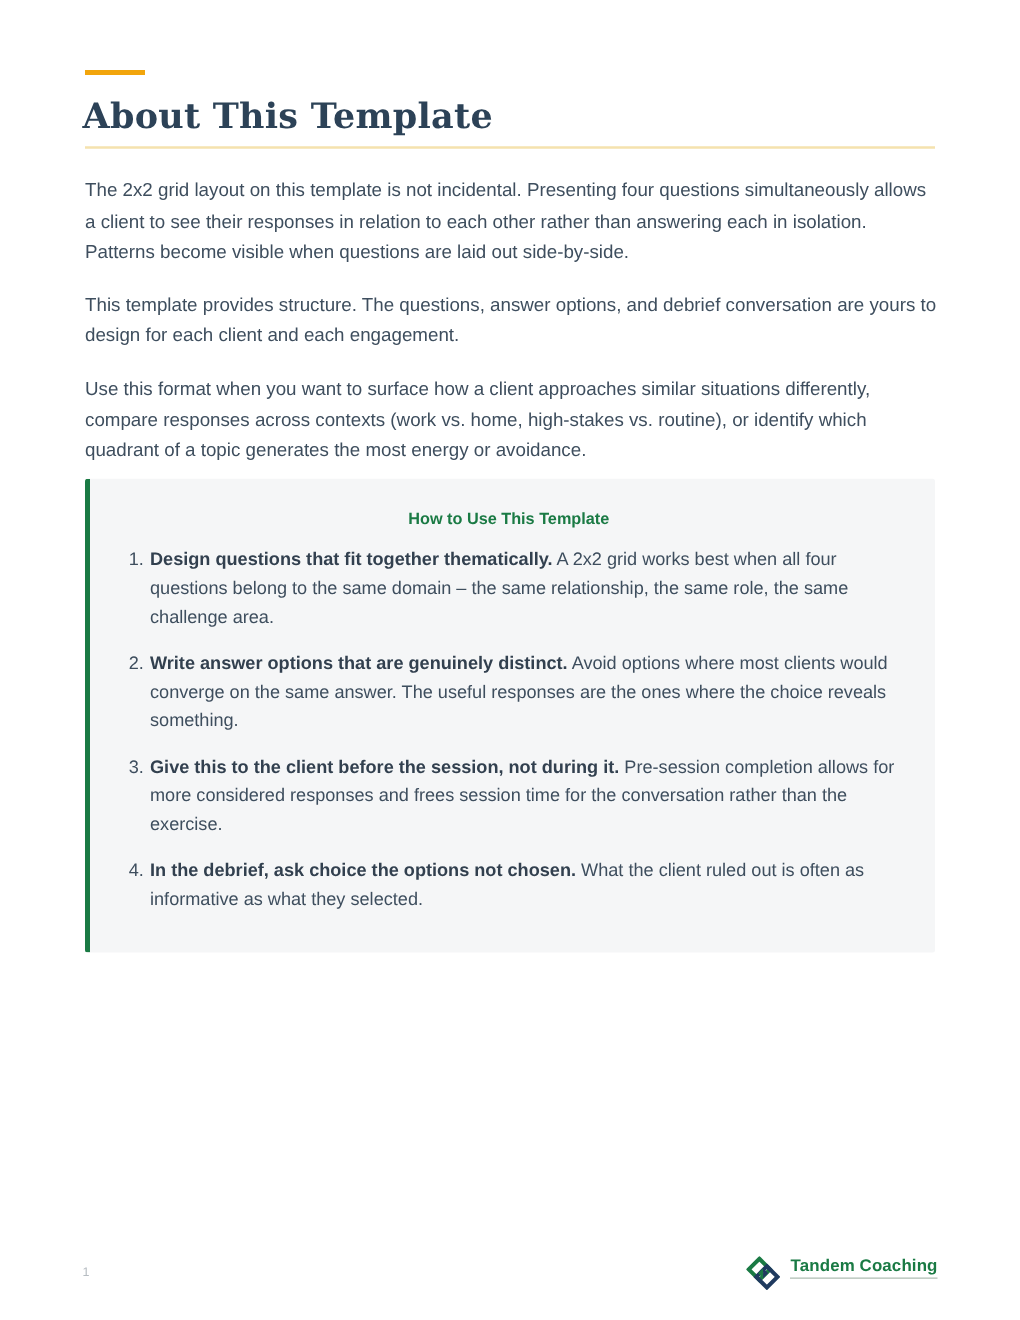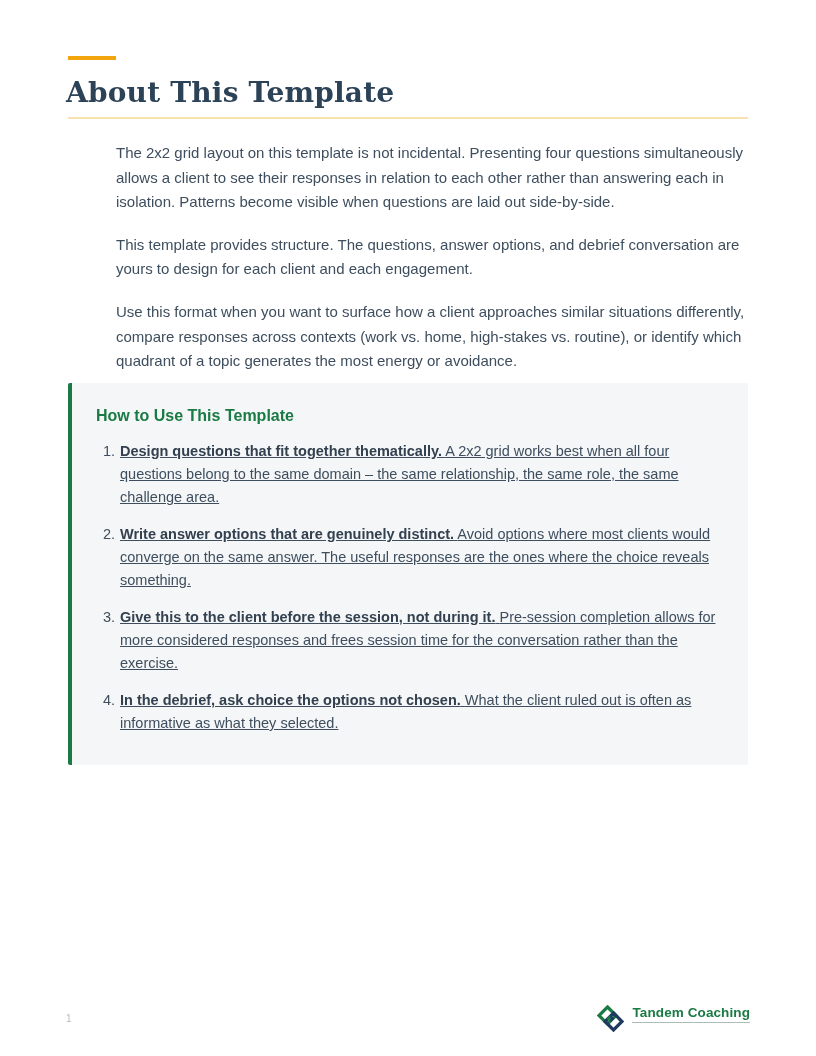--- a/index.html
+++ b/index.html
@@ -19,36 +19,36 @@
     font-size:28px; color:#2C4257; letter-spacing:0.2px;
   }
   .title-rule {
     position:absolute; left:68px; top:117px; width:680px; height:2px;
     background:#F5E2AE;
   }
   .body-copy {
     position:absolute; left:68px; top:141px; width:682px;
     font-size:15px; line-height:24.6px; color:#3E4E5E;
   }
-  .body-copy p { margin-bottom:18px;margin-left:48px; }
+  .body-copy p { margin-bottom:18px; }
   .callout {
     position:absolute; left:68px; top:383px; width:680px; min-height:369px;
     background:#F5F6F7; border-left:4px solid #1A7A44; border-radius:2px;
     padding:24px 30px 30px 18px;
   }
   .callout-heading {
-    font-size:16px; font-weight:700; color:#1A7A44; margin-left:6px;
+    font-size:13px; font-weight:700; color:#1A7A44; margin-left:6px;text-align:center;
   }
   .callout-list { margin-top:15px; }
   .list-item {
     display:flex; font-size:14.5px; line-height:23px; color:#3E4E5E;
     margin-top:14px; padding-left:8px;
   }
   .list-num { min-width:17px; text-align:right; margin-right:5px; flex-shrink:0; }
-  .item-text { flex:1;text-decoration:underline; }
+  .item-text { flex:1; }
   .item-lead { font-weight:700; color:#32404F; }
   .footer {
     position:absolute; left:64px; right:66px; top:1003px; height:30px;
     display:flex; justify-content:space-between; align-items:center;
   }
   .page-number { font-size:10px; color:#B6BCC2; padding-left:2px; }
   .logo { display:flex; align-items:flex-start; gap:8px; text-decoration:none; cursor:pointer; }
   .logo-icon { display:block; }
   .logo-text {
     font-size:13.5px; font-weight:700; color:#1A7A44; letter-spacing:0.1px;

